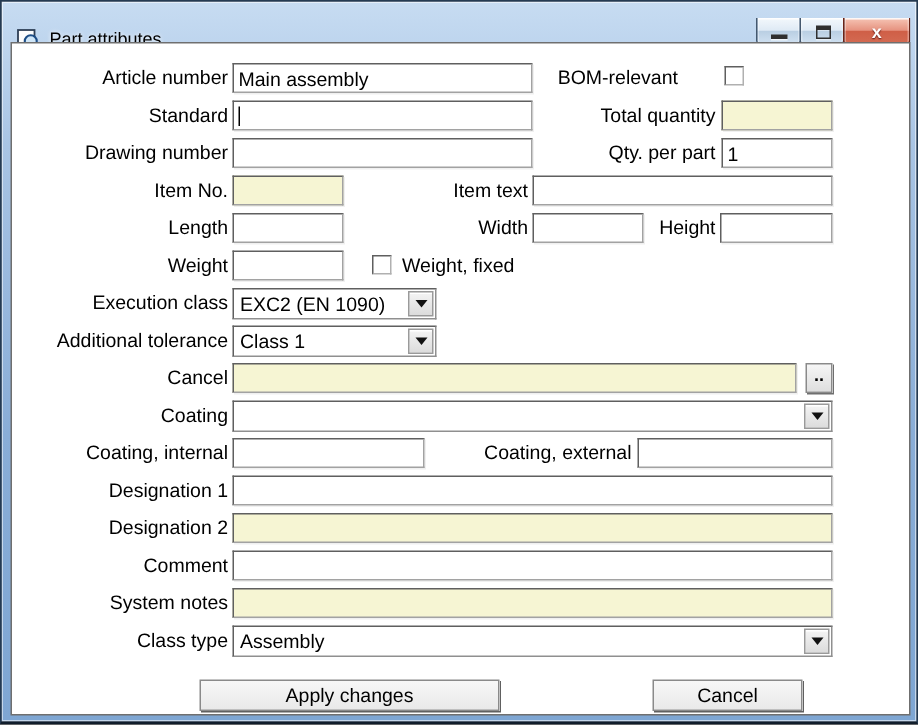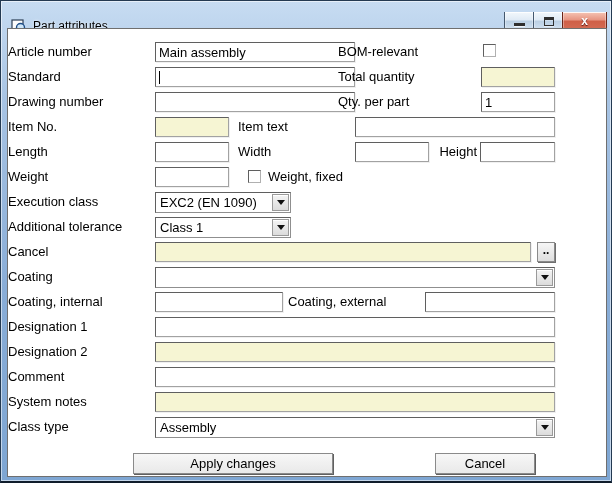--- a/index.html
+++ b/index.html
@@ -37,21 +37,21 @@
   .glyph-min { position:absolute; left:9px; top:11px; width:11px; height:3px; background:#2f2f2f; box-shadow:0 1px 0 rgba(255,255,255,.7); }
   .glyph-max { position:absolute; left:10px; top:5px; width:10px; height:9px; border:1px solid #2f2f2f; border-top-width:3px; background:transparent; box-shadow:0 1px 0 rgba(255,255,255,.5); }
   .glyph-close { position:absolute; width:100%; text-align:center; top:2px; font-size:12px; font-weight:bold; color:#fff; text-shadow:0 1px 1px rgba(60,0,0,.8); }
 
   
   .client {
     position:absolute; left:7px; top:28px; width:598px; height:447px;
     background:#fff; box-shadow:0 0 0 1px #6f6f6f;
   }
 
-  .lbl { position:absolute; height:20px; line-height:20px; font-size:13px; color:#000; text-align:left; white-space:nowrap; }
+  .lbl { position:absolute; height:20px; line-height:20px; font-size:13px; color:#000; text-align:right; white-space:nowrap; }
   .lbl.clip { overflow:hidden; direction:rtl; }
 
   .fld {
     position:absolute; height:20px; background:#fff;
     border:1px solid; border-color:#5f5f5f #a2a2a2 #a2a2a2 #5f5f5f;
     box-shadow:1px 1px 0 rgba(240,240,240,1);
     font-family:"Liberation Sans",sans-serif; font-size:13px; color:#000; padding:0 3px;
   }
   .yellow { background:#F6F5D3; }
 

